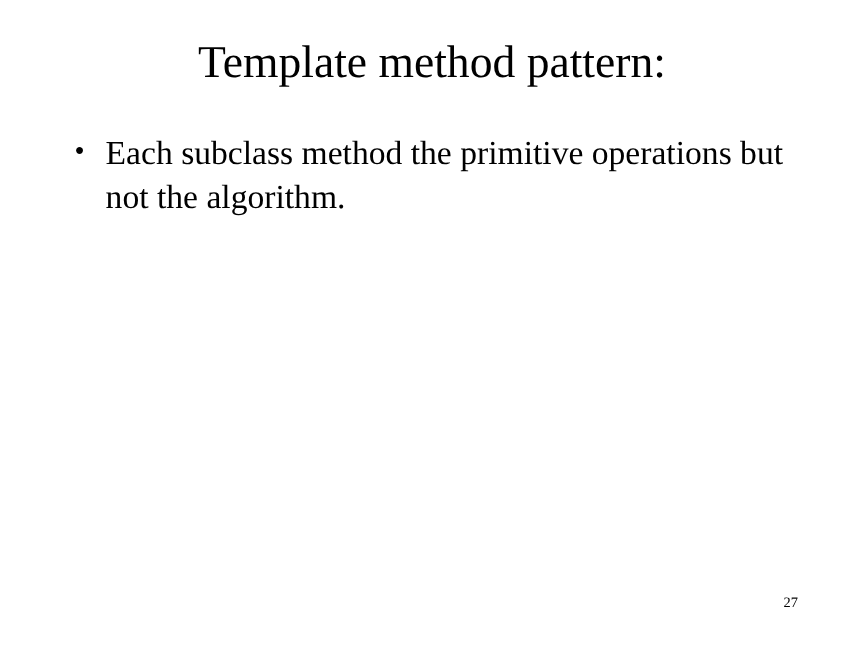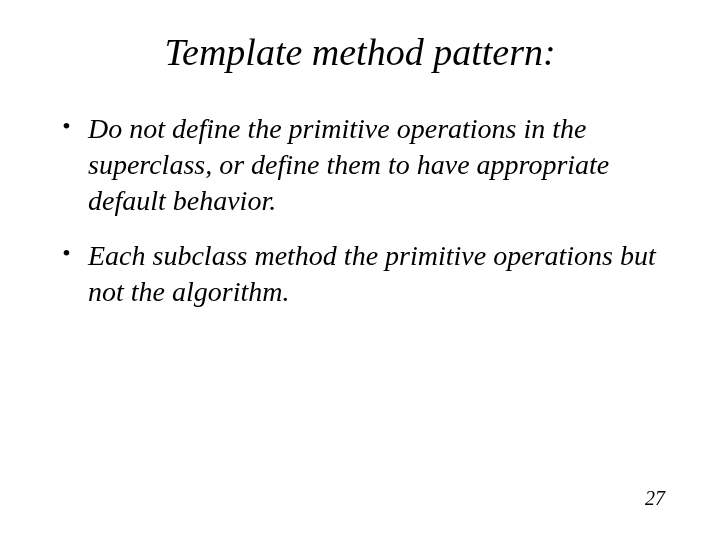--- a/index.html
+++ b/index.html
@@ -1,19 +1,18 @@
 <!DOCTYPE html>
 <html><head>
   <meta charset="utf-8">
   <style>
     * {
       margin: 0;
       padding: 0;
       box-sizing: border-box;
-      font-style: italic;
     }
     body {
       width: 720px;
       height: 540px;
       background: #ffffff;
       font-family: "Times New Roman", Times, serif;
       color: #000000;
       position: relative;
       padding: 30px 50px;
     }
@@ -40,28 +39,27 @@
       content: "•";
       position: absolute;
       left: 2px;
       top: 0;
       font-size: 24px;
     }
     .page-number {
       position: absolute;
       bottom: 30px;
       right: 55px;
-      font-size: 20px;
+      font-size: 12px;
     }
   </style>
 </head>
 <body>
 
 <h1 class="title">
   <span>Template method pattern:</span><br>
 </h1>
 
 <ul class="bullets">
-  <li>Do not define the primitive operations in the superclass, or define them to have appropriate default behavior.</li>
   <li>Each subclass method the primitive operations but not the algorithm.</li>
 </ul>
 
 <div class="page-number">27</div>
 
 </body></html>

